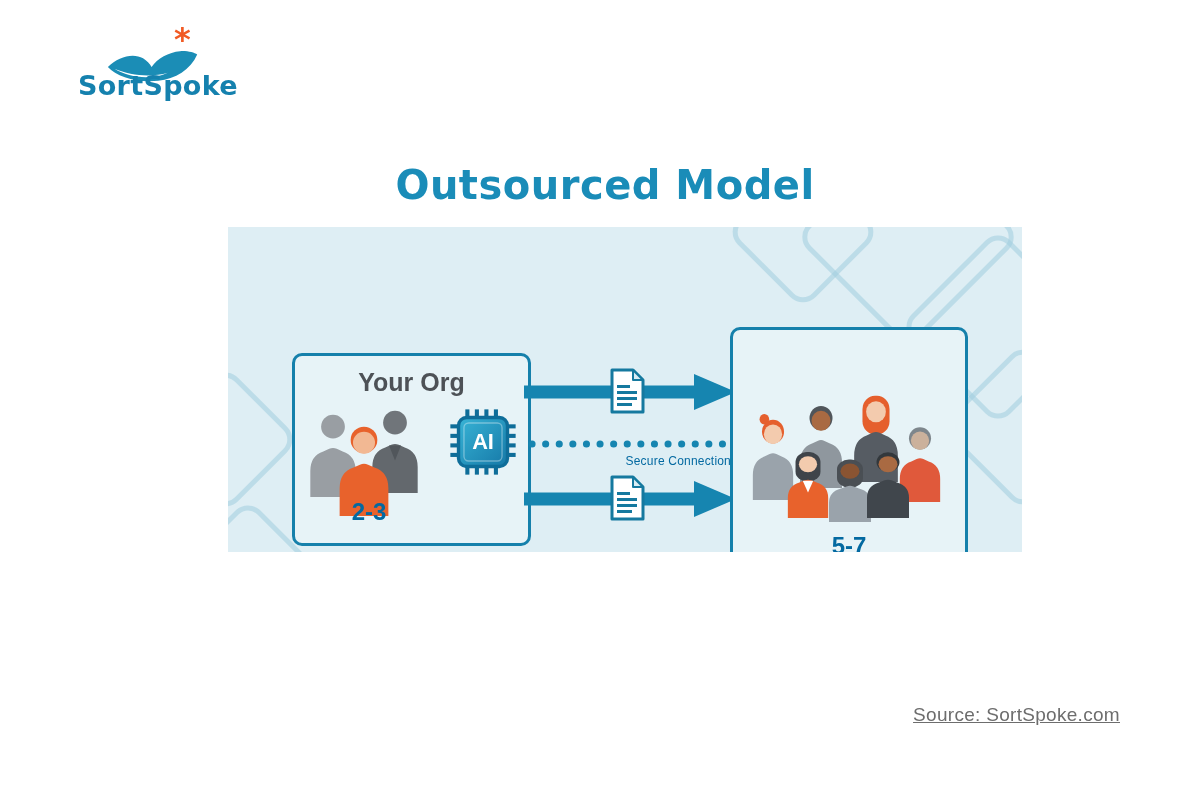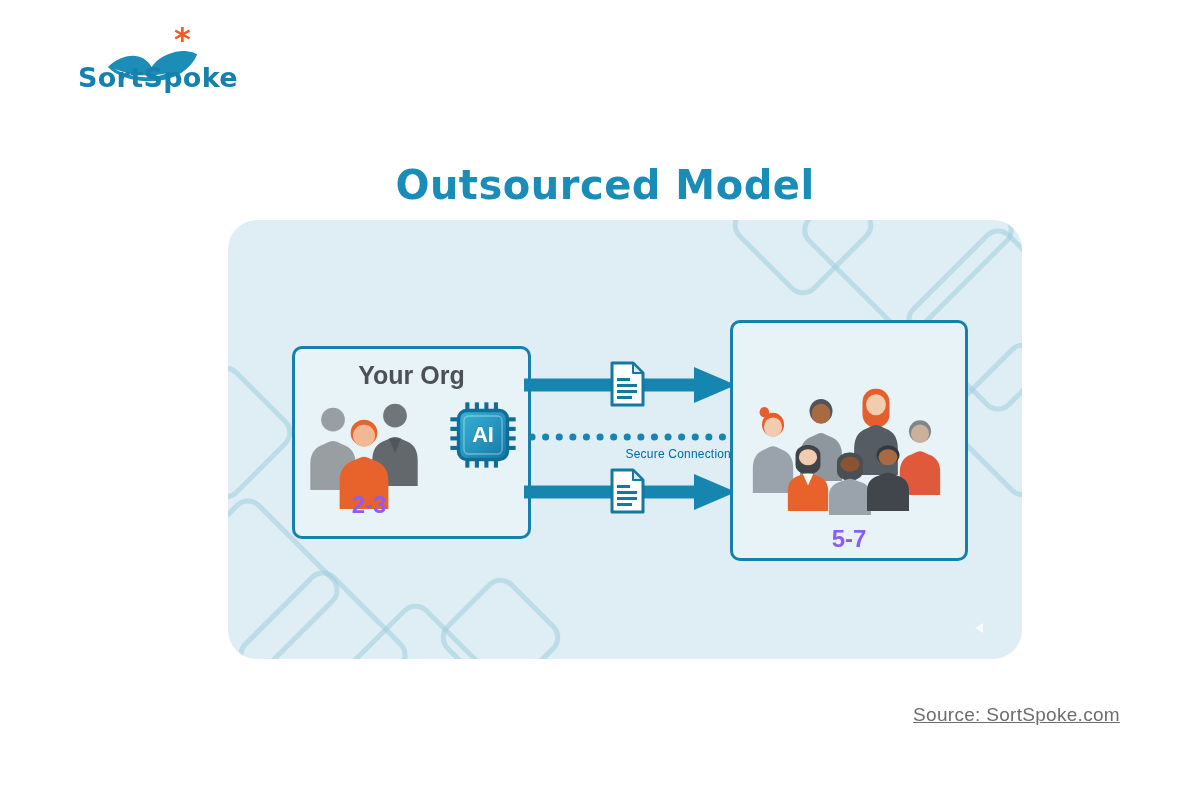--- a/index.html
+++ b/index.html
@@ -4,43 +4,43 @@
 <style>
   html,body{margin:0;padding:0;background:#ffffff;}
   .stage{position:relative;width:1200px;height:800px;background:#ffffff;overflow:hidden;
          font-family:"Liberation Sans",sans-serif;}
 
   
   .logo{position:absolute;left:78px;top:26px;width:160px;height:90px;}
   .logo-swoosh{position:absolute;left:28px;top:18px;width:95px;height:42px;}
   .logo-asterisk{position:absolute;left:96px;top:-6px;color:#f15a24;font-size:32px;
                  font-weight:bold;font-family:"DejaVu Sans",sans-serif;}
-  .logo-word{position:absolute;left:0;top:36px;color:#1581ae;font-size:27px;font-weight:bold;
+  .logo-word{position:absolute;left:0;top:44px;color:#1581ae;font-size:27px;font-weight:bold;
              font-family:"DejaVu Sans",sans-serif;letter-spacing:.3px;}
 
   
   .main-title{position:absolute;left:5px;top:162px;width:1200px;text-align:center;
               color:#1a8cb8;font-size:40px;font-weight:bold;
               font-family:"DejaVu Sans",sans-serif;letter-spacing:.5px;}
   .source{position:absolute;right:80px;top:704px;color:#6d6d6d;font-size:19px;letter-spacing:.3px;text-decoration:underline;}
 
   
-  .panel{position:absolute;left:228px;top:220px;width:794px;height:439px;
-         background:#deeef4;overflow:hidden;border-radius:29px;}
+  .panel{position:absolute;left:228px;top:227px;width:794px;height:325px;
+         background:#deeef4;overflow:hidden;}
   .diamond{position:absolute;border:5px solid rgba(160,206,222,.55);border-radius:18px;
            transform:rotate(45deg);background:transparent;}
 
   
   .node-box{position:absolute;background:#e7f3f7;border:3px solid #1580ab;border-radius:10px;}
   .org-box{left:64px;top:126px;width:233px;height:187px;}
   .provider-box{left:502px;top:100px;width:232px;height:235px;}
   .box-title{position:absolute;left:0;top:12px;width:100%;text-align:center;
              color:#4d5156;font-size:25px;font-weight:bold;}
   .provider-box .box-title{top:16px;}
-  .count{position:absolute;color:#8b5cf6;font-size:24px;font-weight:bold;text-align:center;}
+  .count{position:absolute;color:#0369a1;font-size:24px;font-weight:bold;text-align:center;}
   .org-count{left:14px;top:142px;width:120px;}
   .provider-count{left:0;top:196px;width:100%;margin-top:6px;}
 
   .people-layer{position:absolute;left:0;top:0;width:100%;height:100%;}
   .person{position:absolute;}
   .person svg{display:block;width:100%;height:100%;}
 
   
   .chip{position:absolute;left:154px;top:52px;width:68px;height:68px;}
 

